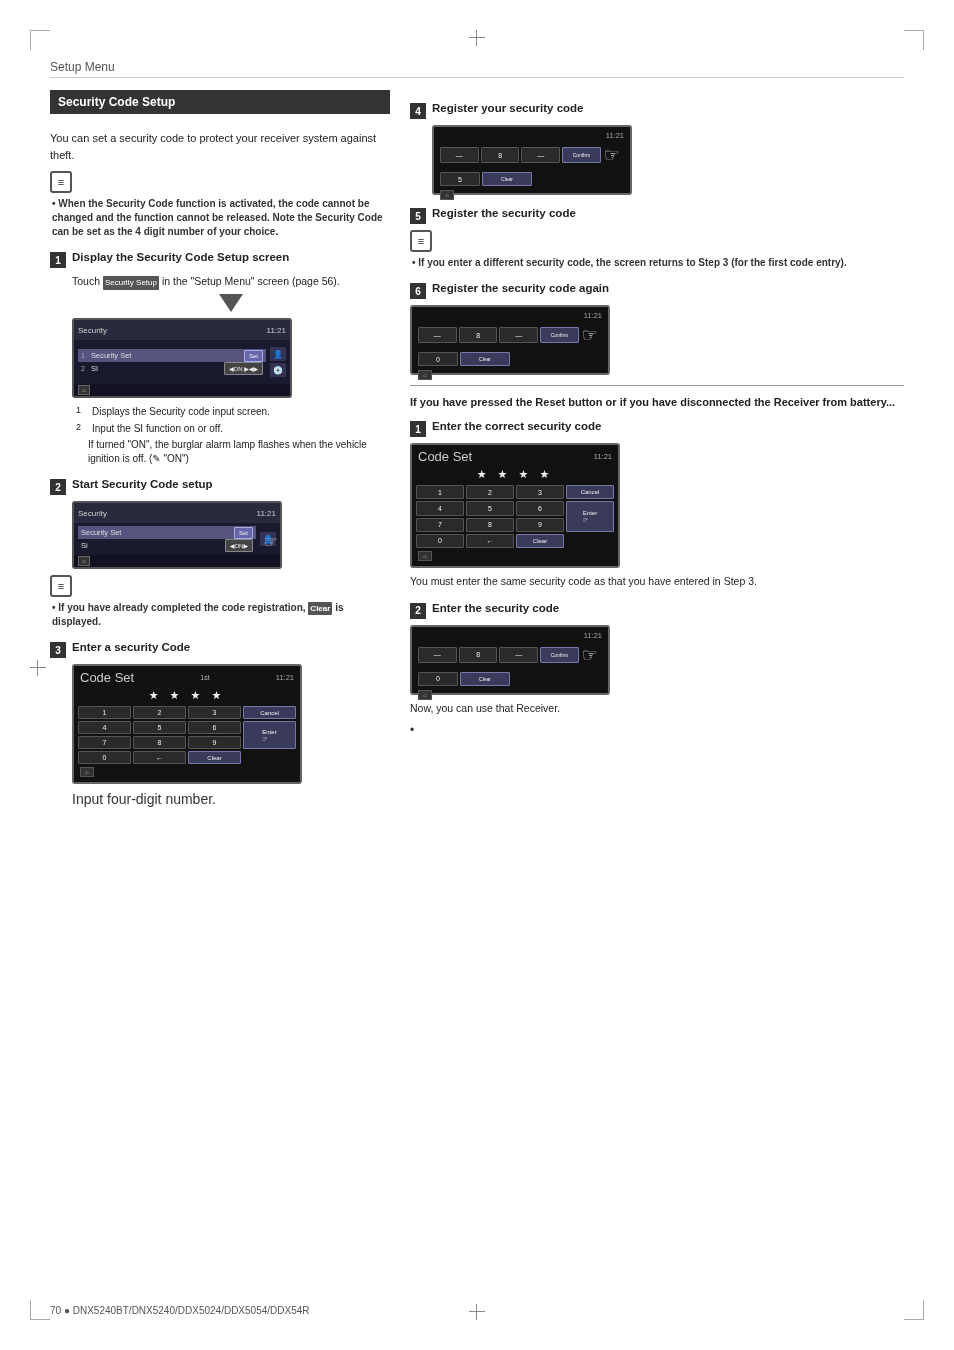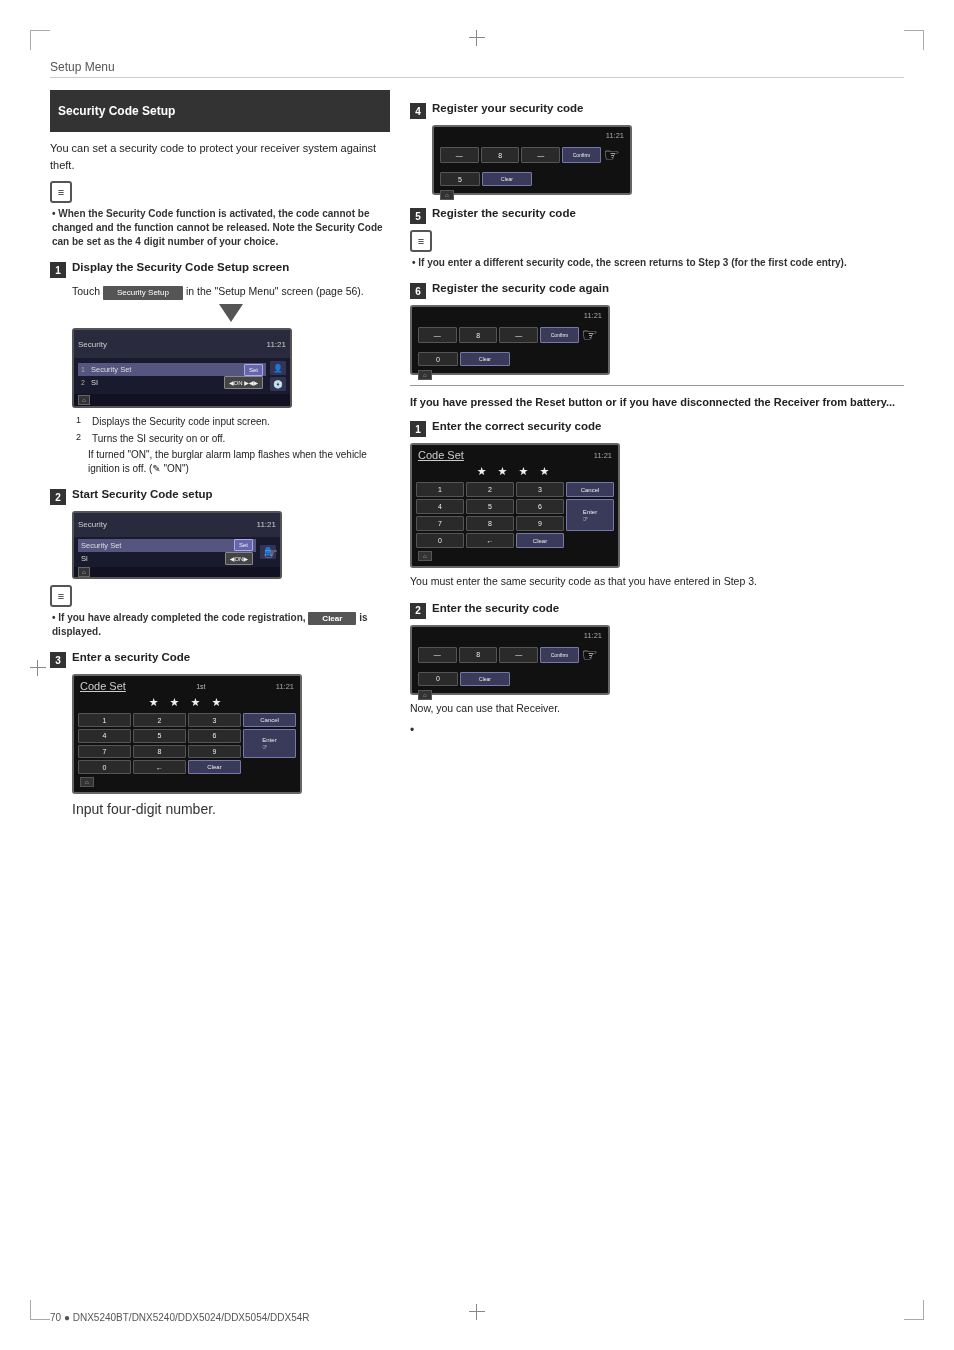--- a/index.html
+++ b/index.html
@@ -63,22 +63,22 @@
       flex-shrink: 0;
     }
     .right-col {
       flex: 1;
     }
     .box-title {
       background: #333;
       color: #fff;
       font-size: 12px;
       font-weight: bold;
-      padding: 14px 8px;
-      margin-bottom: 8px;
+      padding: 5px 8px;
+      margin-bottom: 16px;
     }
     .intro-text {
       font-size: 11px;
       line-height: 1.5;
       margin-bottom: 8px;
     }
     .note-icon {
       display: inline-block;
       width: 22px;
       height: 22px;
@@ -145,21 +145,21 @@
       overflow: hidden;
       display: flex;
       flex-direction: column;
     }
     .screen-mockup.small {
       height: 68px;
       width: 210px;
     }
     .screen-top-bar {
       background: #2a2a3e;
-      height: 28px;
+      height: 20px;
       display: flex;
       align-items: center;
       padding: 0 4px;
       justify-content: space-between;
     }
     .screen-label {
       color: #ccc;
       font-size: 8px;
     }
     .screen-time {
@@ -253,22 +253,21 @@
       gap: 2px;
     }
     .keypad-top {
       display: flex;
       align-items: center;
       justify-content: space-between;
       padding: 0 2px;
     }
     .keypad-label {
       color: #ccc;
-      font-size: 11px;
-      text-decoration: underline;
+      font-size: 13px;
     }
     .keypad-time {
       color: #aaa;
       font-size: 7.5px;
     }
     .keypad-dots {
       text-align: center;
       color: #eee;
       font-size: 11px;
       letter-spacing: 4px;
@@ -332,21 +331,21 @@
       background: #999;
       margin: 10px 0;
     }
     .section-bold-title {
       font-size: 11px;
       font-weight: bold;
       margin: 10px 0 8px 0;
     }
     .page-footer {
       position: absolute;
-      bottom: 27px;
+      bottom: 34px;
       left: 50px;
       font-size: 10px;
       color: #555;
     }
     .arrow-down {
       display: flex;
       align-items: center;
       justify-content: center;
       margin: 4px 0 4px 22px;
     }
@@ -355,21 +354,21 @@
       height: 0;
       border-left: 12px solid transparent;
       border-right: 12px solid transparent;
       border-top: 18px solid #555;
     }
     .inline-btn {
       display: inline-block;
       background: #555;
       color: #fff;
       font-size: 8px;
-      padding: 1px 14px;
+      padding: 1px 2px;
       border-radius: 1px;
     }
     .icon-note-wrap {
       margin: 4px 0;
     }
     .numbered-list-item {
       display: flex;
       gap: 4px;
       font-size: 10px;
       line-height: 1.5;
@@ -464,21 +463,21 @@
         </div>
       </div>
 
       <div class="step-body">
         <div class="numbered-list-item">
           <span class="nl-num">1</span>
           <span>Displays the Security code input screen.</span>
         </div>
         <div class="numbered-list-item">
           <span class="nl-num">2</span>
-          <span>Turns the SI security on or off.</span>
+          <span>Input the SI function on or off.</span>
         </div>
         <div class="sub-bullet">
           If turned "ON", the burglar alarm lamp flashes when the vehicle ignition is off. (✎ "ON")
         </div>
       </div>
 
       <div class="step-header">
         <span class="step-num">2</span>
         <span class="step-title">Start Security Code setup</span>
       </div>

